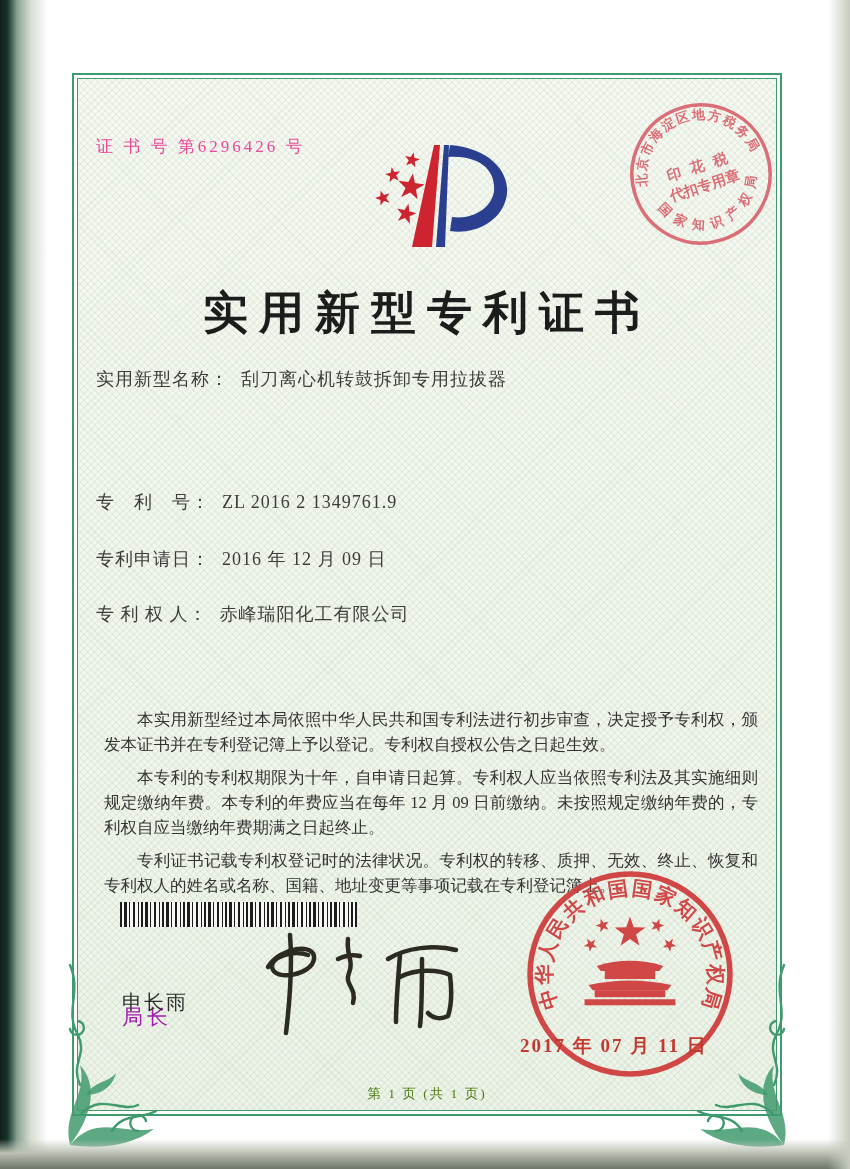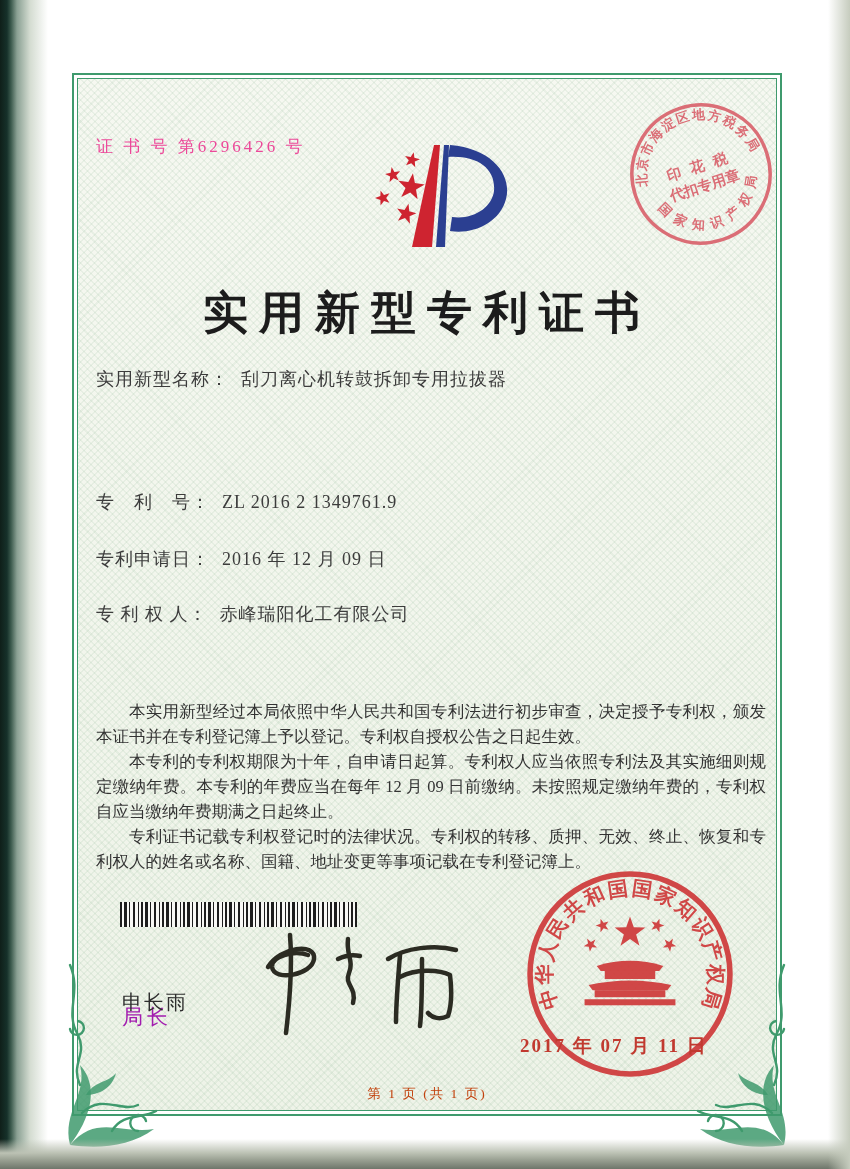--- a/index.html
+++ b/index.html
@@ -34,42 +34,42 @@
 
   .title{position:absolute;left:0;right:0;top:172px;text-align:center;
     font-size:45px;font-weight:bold;letter-spacing:11px;color:#1c1c1c;z-index:2;margin-top:36px;}
 
   .field{position:absolute;left:22px;font-size:18px;color:#3c3c3c;letter-spacing:1px;z-index:2;white-space:nowrap;}
   .f0{top:292px}.f1{top:357px}.f2{top:415px}.f3{top:472px}.f4{top:527px}.f5{top:582px}
   .field .lab{margin-right:12px;}
 
   .paras{position:absolute;left:22px;top:624px;width:670px;z-index:2;
     font-size:16.5px;line-height:25px;color:#333;text-align:justify;}
-  .paras p{margin:0;text-indent:2em;}
+  .paras p{margin:8px;text-indent:2em;}
 
   .barcode{position:absolute;left:46px;top:827px;width:237px;height:25px;z-index:2;
     background:repeating-linear-gradient(90deg,
       #1d1d1d 0 2px,#f8f8f5 2px 4px,#1d1d1d 4px 7px,#f8f8f5 7px 9px,
       #1d1d1d 9px 10px,#f8f8f5 10px 13px,#1d1d1d 13px 15px,#f8f8f5 15px 18px,
       #1d1d1d 18px 19px,#f8f8f5 19px 21px);}
 
   .signer-title{position:absolute;left:48px;top:928px;font-size:21px;letter-spacing:4px;color:#a21caf;z-index:2;}
   .signer-name{position:absolute;left:48px;top:914px;font-size:20px;letter-spacing:2px;color:#2e2e2e;z-index:2;text-align:right;}
 
   .signature{position:absolute;left:176px;top:853px;width:230px;height:112px;z-index:2;}
   .signature path{stroke:#2b2b22;stroke-width:4.5;fill:none;stroke-linecap:round;stroke-linejoin:round;}
 
   .seal-bottom{position:absolute;left:452px;top:795px;width:208px;height:208px;z-index:3;opacity:.94;}
   .seal-bottom text{font-family:"Liberation Serif",serif;font-weight:bold;}
 
   .issue-date{position:absolute;left:446px;top:958px;font-size:19px;letter-spacing:2px;
     color:var(--date_red);z-index:4;font-weight:bold;}
 
   .footer{position:absolute;left:0;right:0;top:1010px;text-align:center;
-    font-size:13.5px;letter-spacing:2px;color:#c2410c;z-index:2;}
+    font-size:13.5px;letter-spacing:2px;color:#4d7c0f;z-index:2;}
 
   .ornament{position:absolute;width:120px;height:190px;z-index:2;}
   .orn-right{left:598px;top:888px;}
   .orn-left{left:-12px;top:888px;transform:scaleX(-1);}
   .ornament .st{stroke:var(--green);stroke-width:2.4;fill:none;stroke-linecap:round;}
   .ornament .lf{fill:var(--green);opacity:.85;}
 </style>
 </head>
 <body>
 

